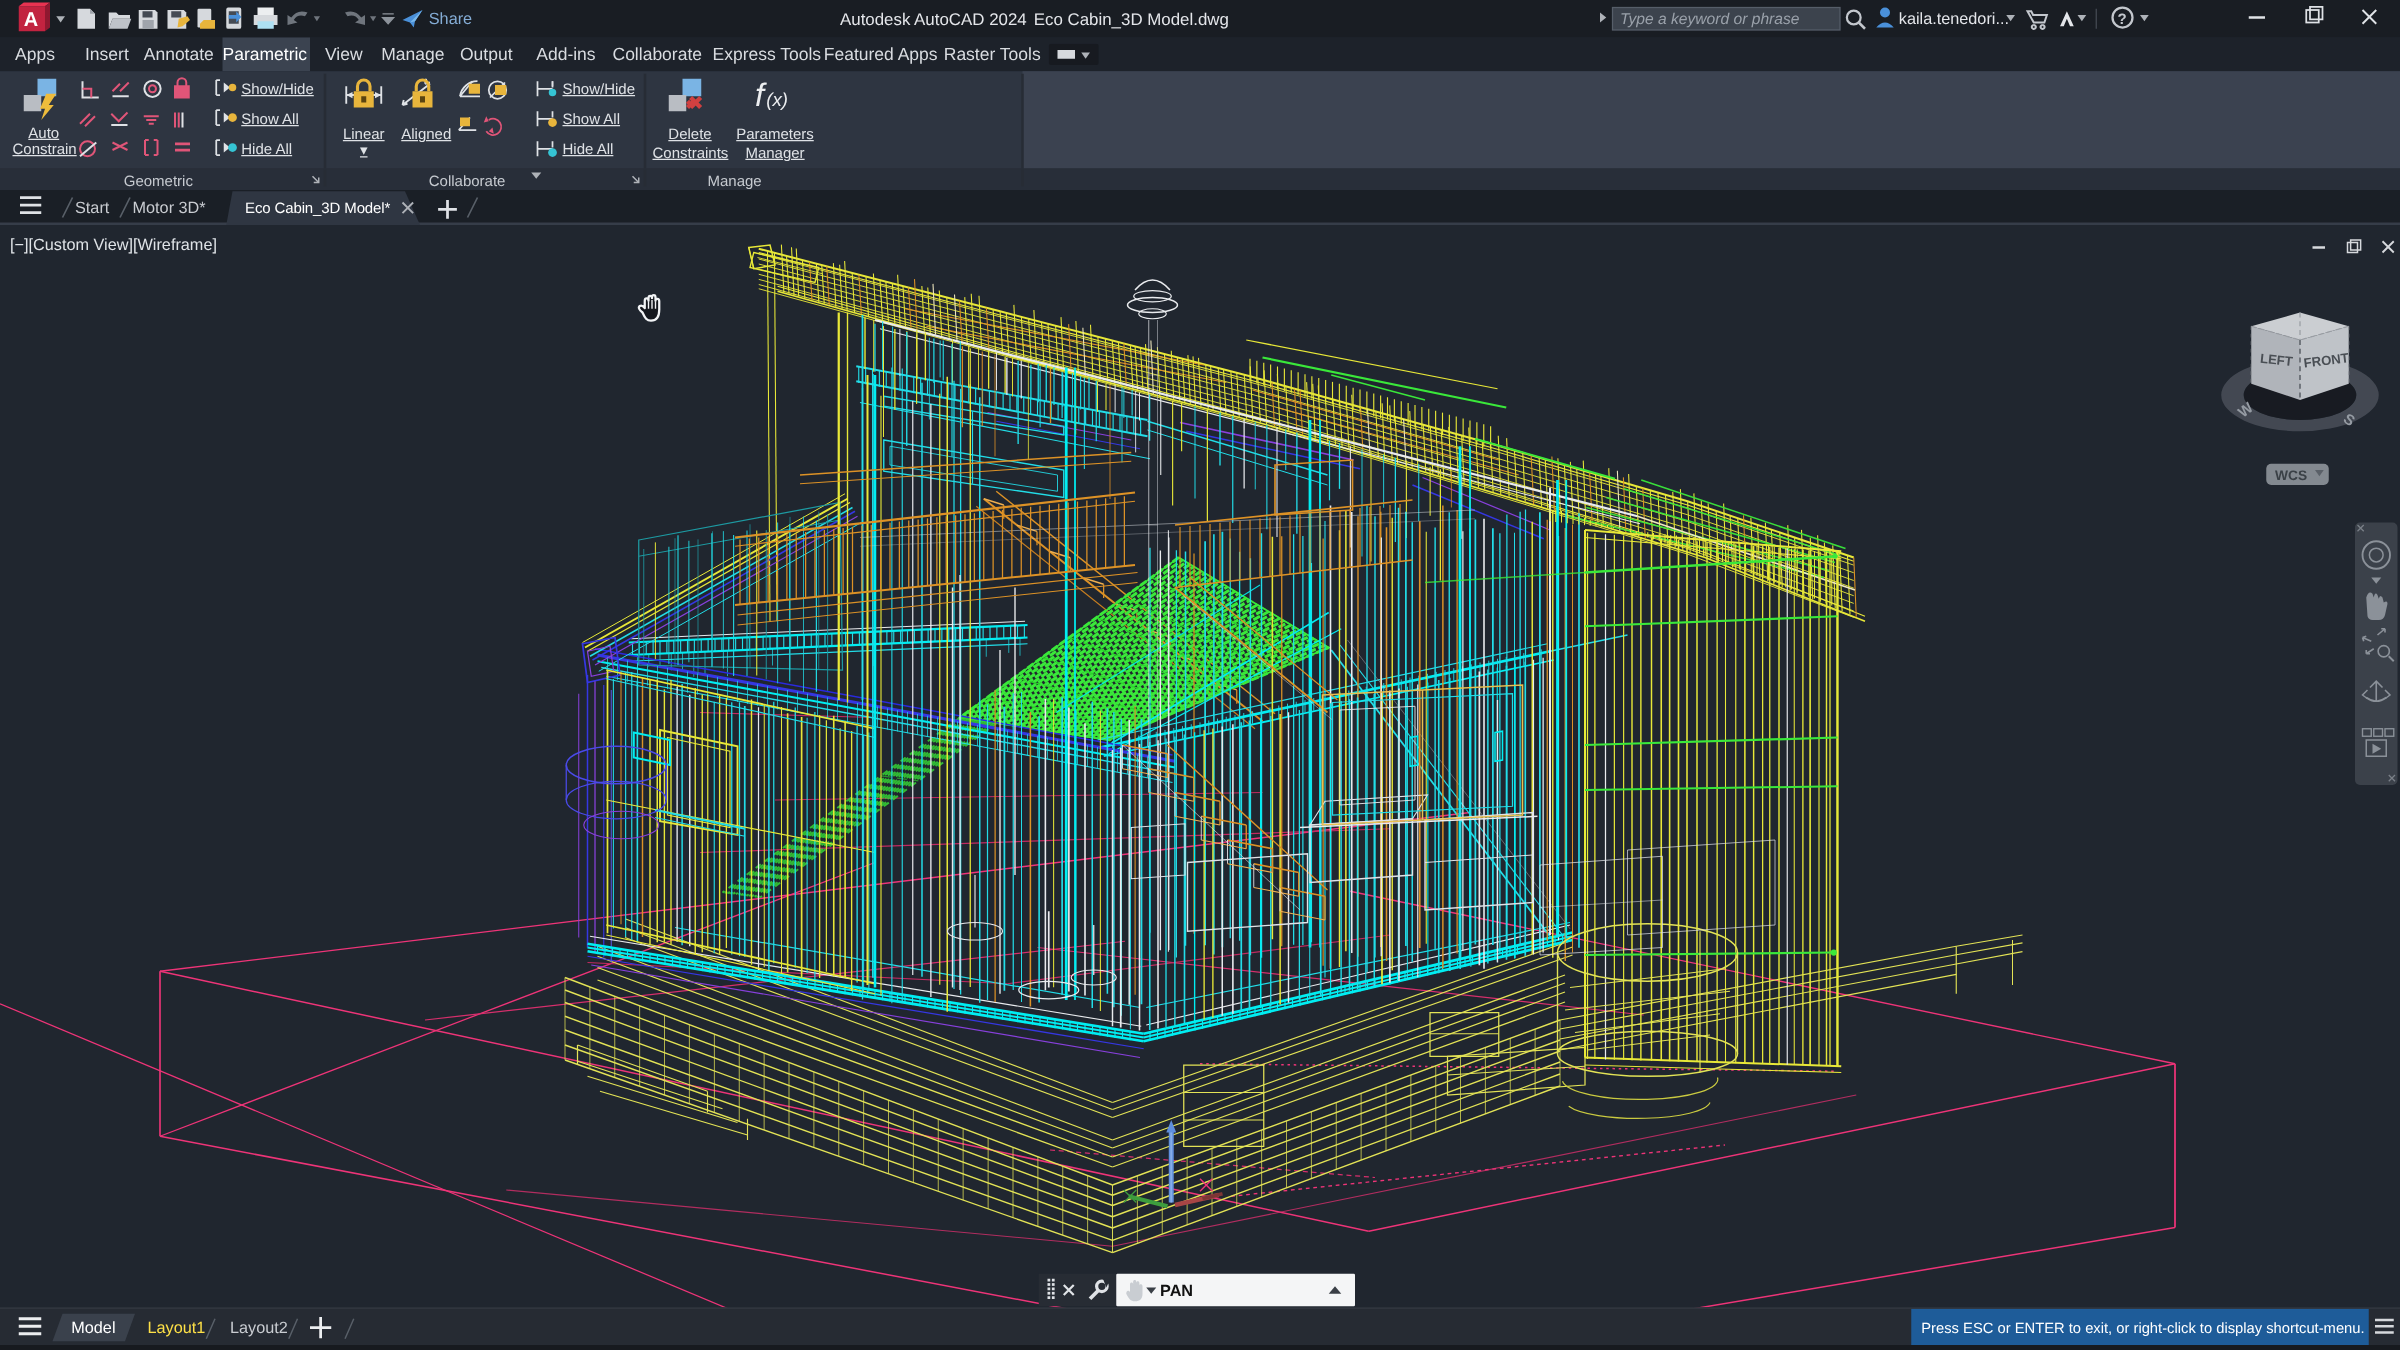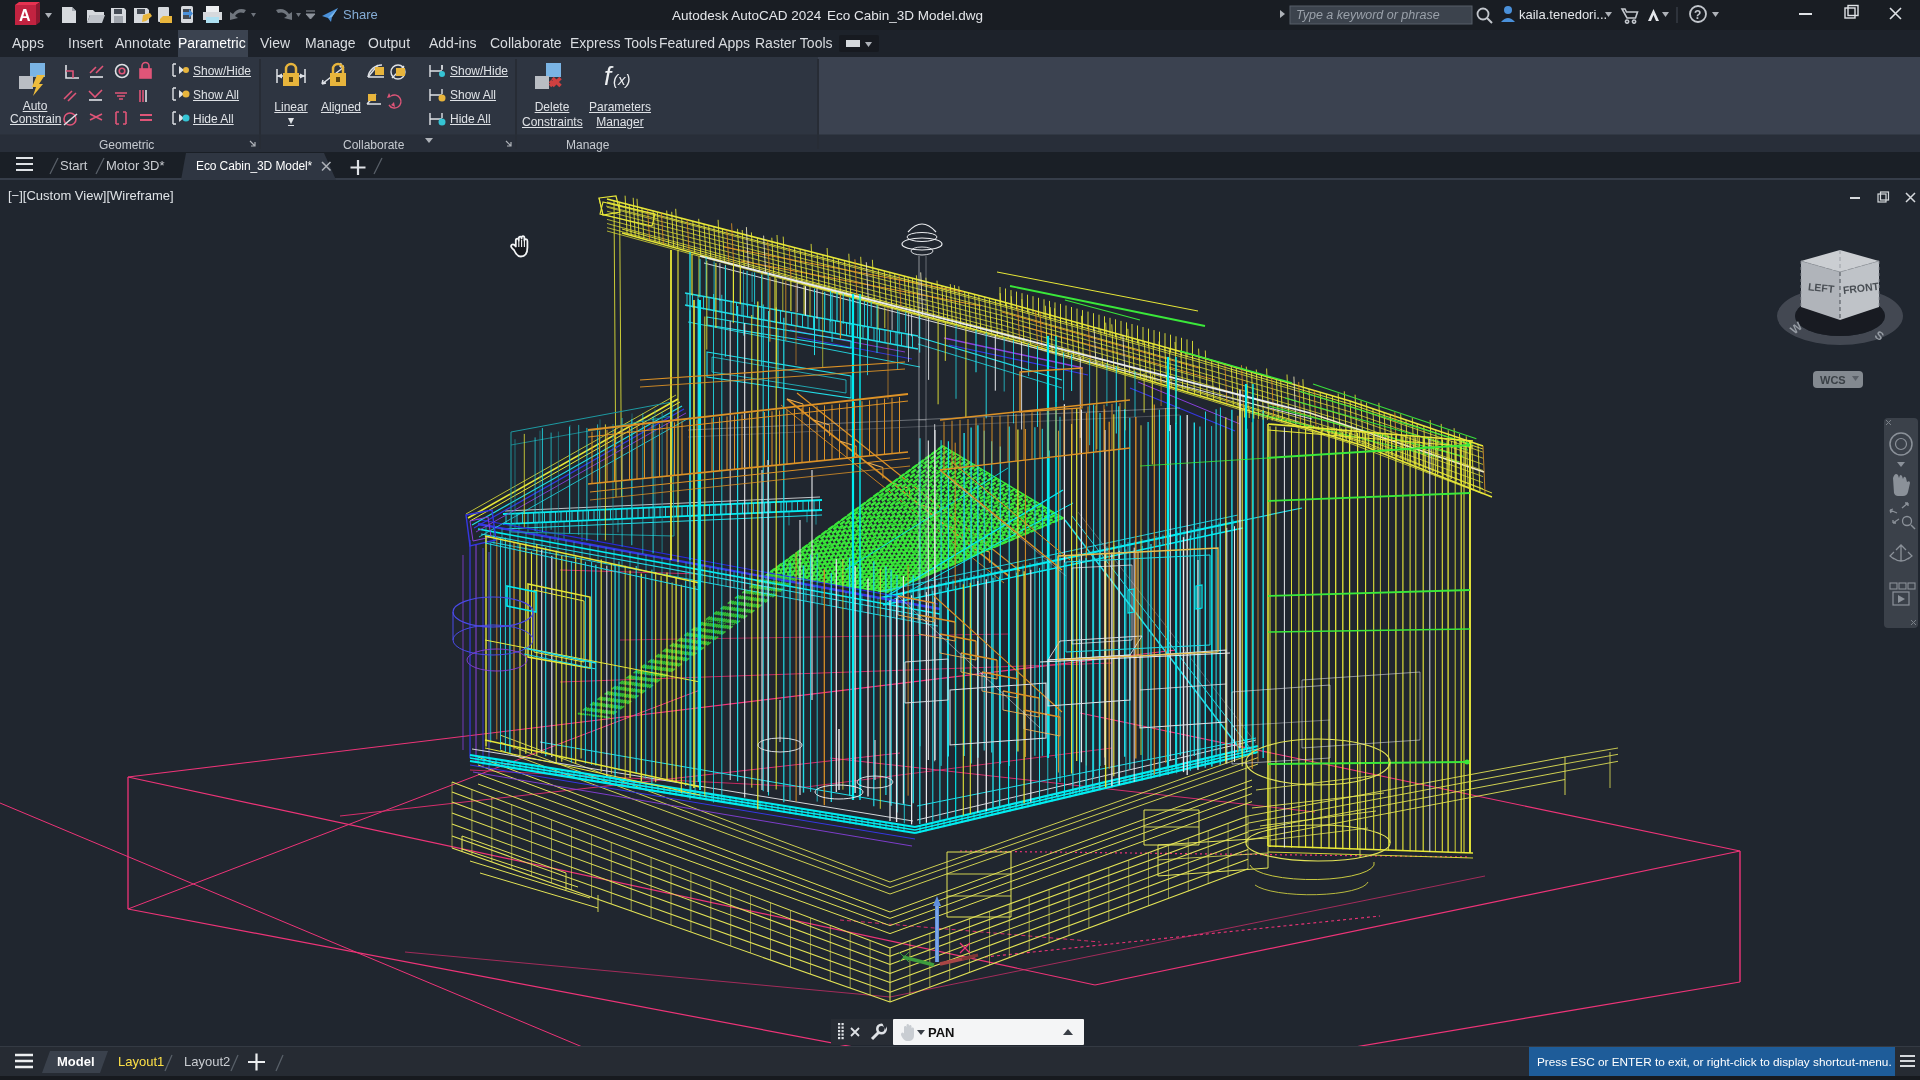--- a/index.html
+++ b/index.html
@@ -1762,18 +1762,18 @@
   <svg class="abs" style="left:0;top:0" width="1920" height="30">
     <path d="M 15 8 l 18 0 m -18 6 l 18 0 m -18 6 l 18 0" stroke="#eceef0" stroke-width="2.4"></path>
     <polygon points="50,4 108,4 100,26 42,26" fill="#3a414c"></polygon>
     <path d="M 165 24 l 7 -16" stroke="#596069" stroke-width="1.2"></path>
     <path d="M 231 24 l 7 -16" stroke="#596069" stroke-width="1.2"></path>
     <path d="M 248 15 l 17 0 m -8.5 -8.5 l 0 17" stroke="#eceef0" stroke-width="2.2"></path>
     <path d="M 276 24 l 7 -16" stroke="#596069" stroke-width="1.2"></path>
     <rect x="1529" y="0" width="366" height="30" fill="#1e5c99"></rect>
     <path d="M 1900 9 l 15 0 m -15 5 l 15 0 m -15 5 l 15 0" stroke="#d6d9dd" stroke-width="2"></path>
   </svg>
-  <div class="abs" style="left:57px;top:7px;font-size:13px;font-weight:bold;color:#fff">Model</div>
+  <div class="abs" style="left:57px;top:7px;font-size:13px;font-weight:normal;color:#fff">Model</div>
   <div class="abs" style="left:118px;top:7px;font-size:13px;color:#fde047">Layout1</div>
   <div class="abs" style="left:184px;top:7px;font-size:13px;color:#c9ccd1">Layout2</div>
   <div class="abs" style="left:1537px;top:8px;font-size:11.8px;color:#fff">Press ESC or ENTER to exit, or right-click to display shortcut-menu.</div>
 </div>
 <div id="substatus"></div>
 
 </body></html>

